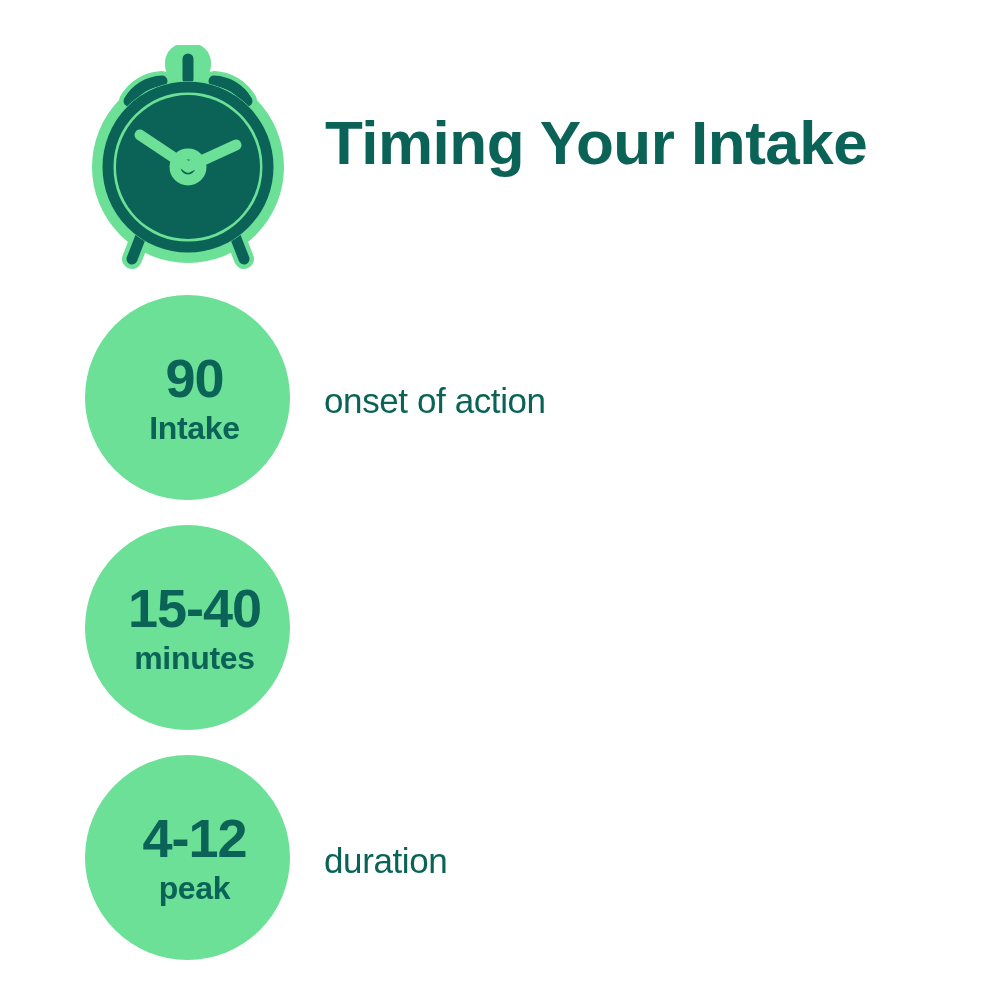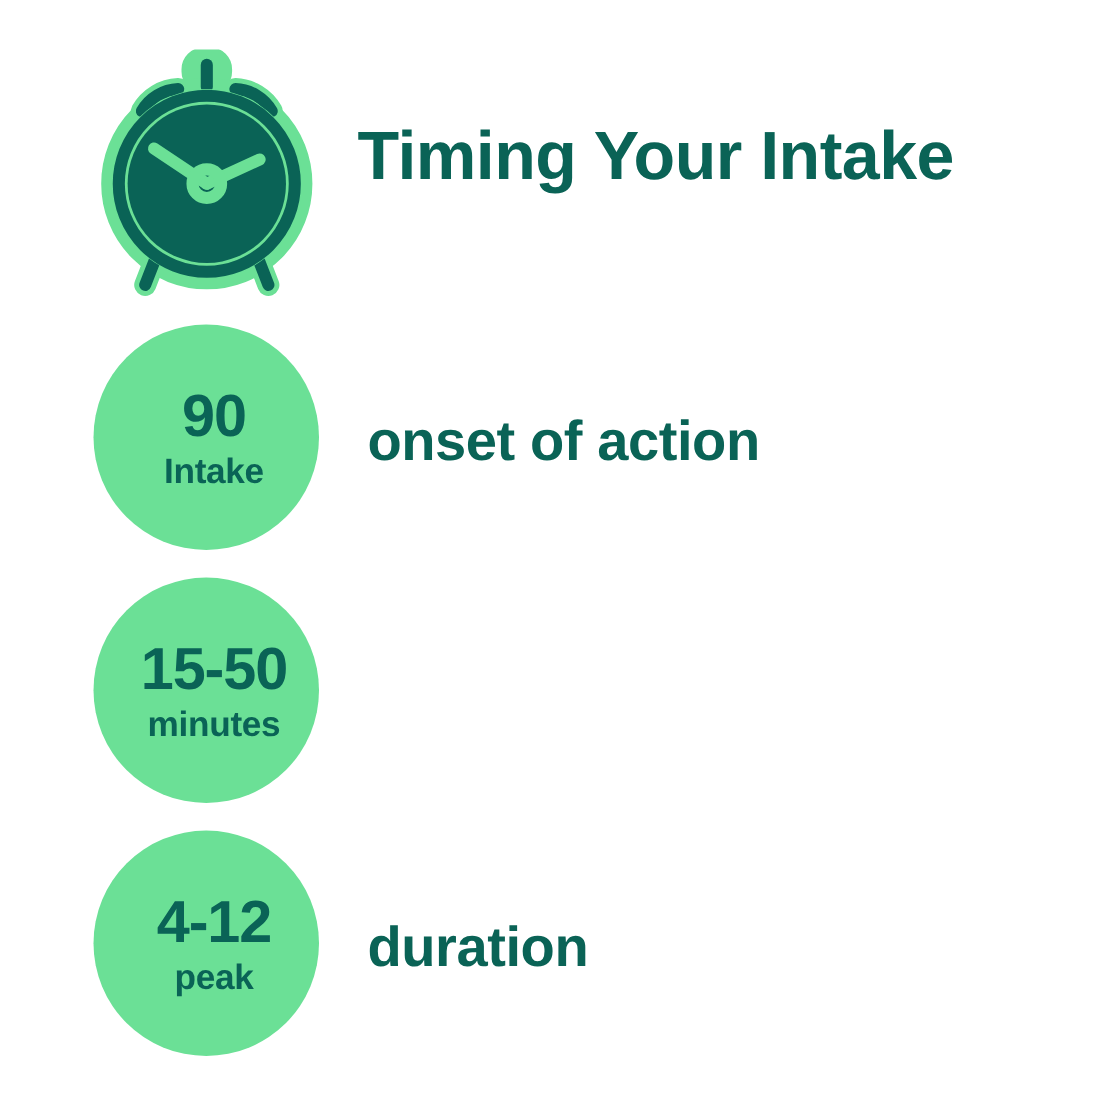--- a/index.html
+++ b/index.html
@@ -105,28 +105,28 @@
     font-weight: bold;
     font-size: 32px;
     line-height: 1;
     margin-top: 7px;
     letter-spacing: -0.3px;
     white-space: nowrap;
   }
 
   .row-label {
     position: absolute;
-    left: 334px;
+    left: 324px;
     top: 0;
     height: 230px;
     display: flex;
     align-items: center;
     color: #0a6356;
-    font-size: 51px;
-    font-weight: bold;
+    font-size: 35px;
+    font-weight: normal;
     letter-spacing: -0.4px;
     line-height: 1;
     white-space: nowrap;
   }
 </style>
 </head>
 <body>
 
 <div id="infographic">
 
@@ -171,21 +171,21 @@
     <div class="row">
       <div class="bubble">
         <div class="bubble-value">90</div>
         <div class="bubble-unit">Intake</div>
       </div>
       <div class="row-label">onset of action</div>
     </div>
 
     <div class="row">
       <div class="bubble">
-        <div class="bubble-value">15-50</div>
+        <div class="bubble-value">15-40</div>
         <div class="bubble-unit">minutes</div>
       </div>
     </div>
 
     <div class="row">
       <div class="bubble">
         <div class="bubble-value">4-12</div>
         <div class="bubble-unit">peak</div>
       </div>
       <div class="row-label">duration</div>

